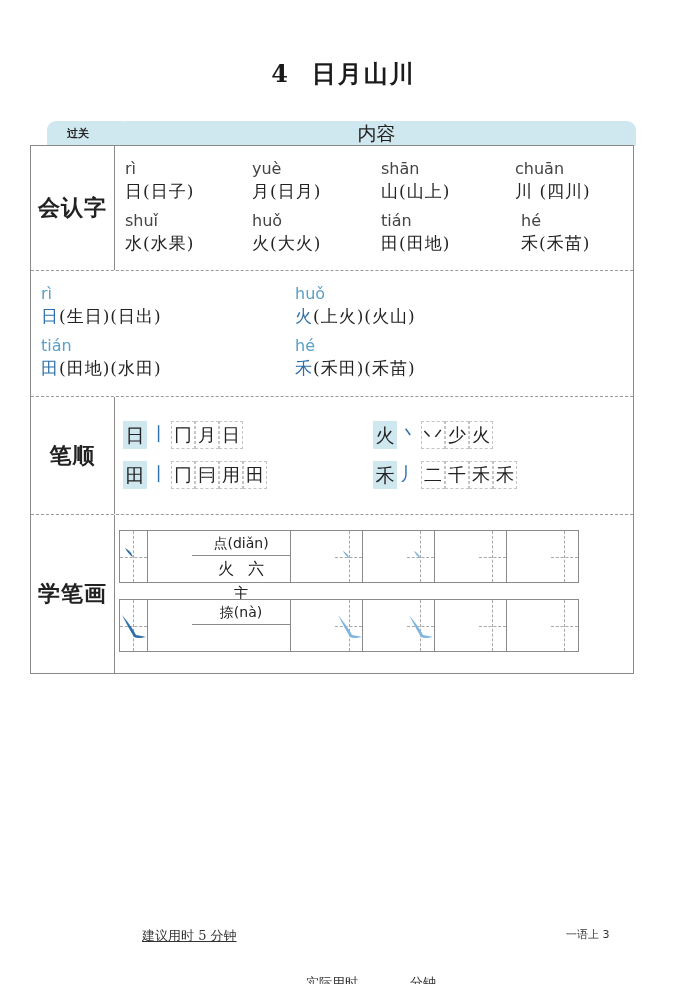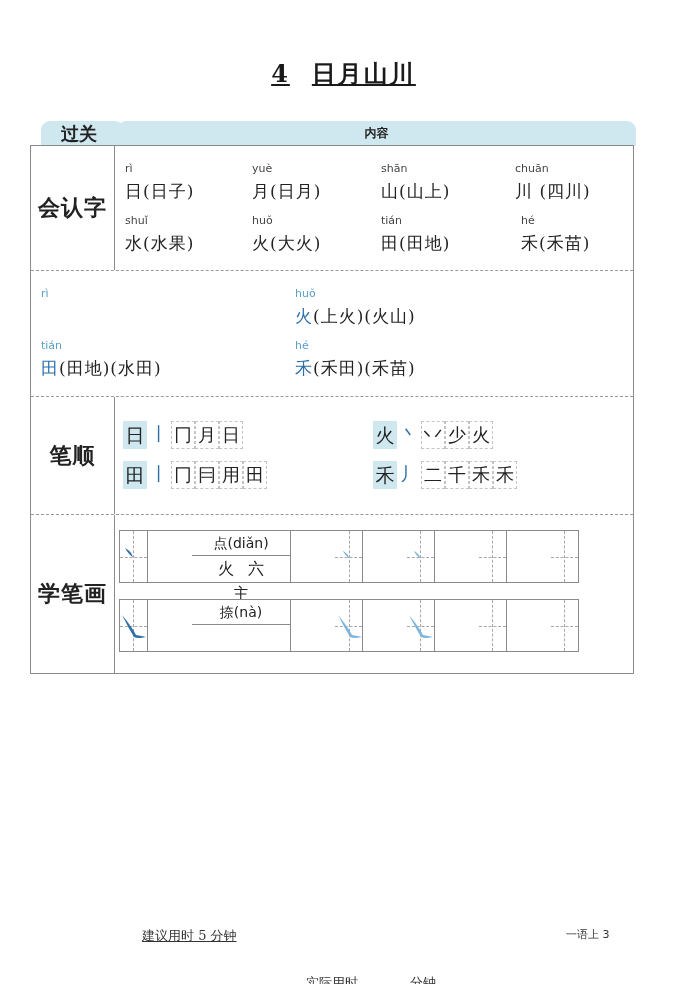--- a/index.html
+++ b/index.html
@@ -1,38 +1,38 @@
 <!DOCTYPE html>
 <html><head>
 <meta charset="utf-8">
 <style>
   * { box-sizing: border-box; margin: 0; padding: 0; }
   html, body { width: 687px; height: 984px; background: #ffffff; overflow: hidden; }
   body { position: relative; font-family: "DejaVu Sans", sans-serif; color: #222; }
 
-  .title { position: absolute; top: 58px; left: 0; width: 687px; text-align: center; font-family: "DejaVu Serif", serif; font-size: 24px; font-weight: bold; letter-spacing: 2px; color: #1a1a1a; text-decoration: underline; }
+  .title { position: absolute; top: 58px; left: 0; width: 687px; text-align: center; font-family: "DejaVu Serif", serif; font-size: 24px; font-weight: bold; letter-spacing: 2px; color: #1a1a1a; }
   .title .num { margin-right: 22px; }
 
   .header { position: absolute; top: 121px; left: 31px; width: 605px; height: 25px; }
-  .hdr-left { position: absolute; left: 10px; top: 0; width: 83px; height: 25px; background: #cfe7ee; border-radius: 9px 9px 0 0; font-size: 18px; font-weight: bold; color: #222; padding-left: 20px; line-height: 25px; }
-  .hdr-right { position: absolute; left: 86px; top: 0; width: 519px; height: 25px; background: #cfe7ee; border-radius: 9px 9px 0 0; font-size: 12px; font-weight: bold; text-align: center; line-height: 25px; color: #222; }
+  .hdr-left { position: absolute; left: 16px; top: 0; width: 83px; height: 25px; background: #cfe7ee; border-radius: 9px 9px 0 0; font-size: 11px; font-weight: bold; color: #222; padding-left: 20px; line-height: 25px; }
+  .hdr-right { position: absolute; left: 86px; top: 0; width: 519px; height: 25px; background: #cfe7ee; border-radius: 9px 9px 0 0; font-size: 19px; font-weight: normal; text-align: center; line-height: 25px; color: #222; }
 
   .table { position: absolute; top: 145px; left: 30px; width: 604px; border: 1px solid #8a8a8a; }
   .row { display: flex; border-bottom: 1px dashed #9a9a9a; }
   .row:last-child { border-bottom: none; }
   .label { width: 84px; border-right: 1px solid #8a8a8a; display: flex; align-items: center; justify-content: center; font-size: 22px; font-weight: bold; color: #222; letter-spacing: 1px; }
   .content { flex: 1; position: relative; }
 
   .r1 { height: 125px; }
   .r2 { height: 126px; }
   .r3 { height: 118px; }
   .r4 { height: 158px; }
 
   .pair { position: absolute; }
-  .py { font-size: 11px; color: #444; font-family: "DejaVu Sans", sans-serif; height: 14px; line-height: 14px; }
+  .py { font-size: 16px; color: #444; font-family: "DejaVu Sans", sans-serif; height: 14px; line-height: 14px; }
   .py.blue { color: #5aa0c8; }
   .hz { font-family: "DejaVu Serif", serif; font-size: 17px; color: #222; letter-spacing: 1px; margin-top: 4px; white-space: nowrap; }
   .hz .blue { color: #2d6fa8; }
 
   .so-row { position: absolute; display: flex; align-items: center; height: 28px; }
   .so-main { width: 24px; height: 28px; background: #cfe7ee; font-family: "DejaVu Serif", serif; font-size: 19px; text-align: center; line-height: 28px; color: #222; }
   .so-cell { width: 24px; height: 28px; border: 1px dashed #c4c4c4; font-family: "DejaVu Serif", serif; font-size: 18px; text-align: center; line-height: 26px; color: #222; margin-left: 0; }
   .so-cell.first { border: none; color: #2d6fa8; }
 
   .stroke-box { position: absolute; left: 4px; width: 460px; height: 53px; border: 1px solid #8a8a8a; display: flex; gap: 44px; }
@@ -100,20 +100,21 @@
         <div class="py">hé</div>
         <div class="hz">禾(禾苗)</div>
       </div>
     </div>
   </div>
 
   <div class="row r2">
     <div class="content">
       <div class="pair" style="left:10px;top:16px">
         <div class="py blue">rì</div>
+        <div class="hz"><span class="blue">日</span><span>(生日)(日出)</span></div>
       </div>
       <div class="pair" style="left:264px;top:16px">
         <div class="py blue">huǒ</div>
         <div class="hz"><span class="blue">火</span><span>(上火)(火山)</span></div>
       </div>
       <div class="pair" style="left:10px;top:68px">
         <div class="py blue">tián</div>
         <div class="hz"><span class="blue">田</span><span>(田地)(水田)</span></div>
       </div>
       <div class="pair" style="left:264px;top:68px">

